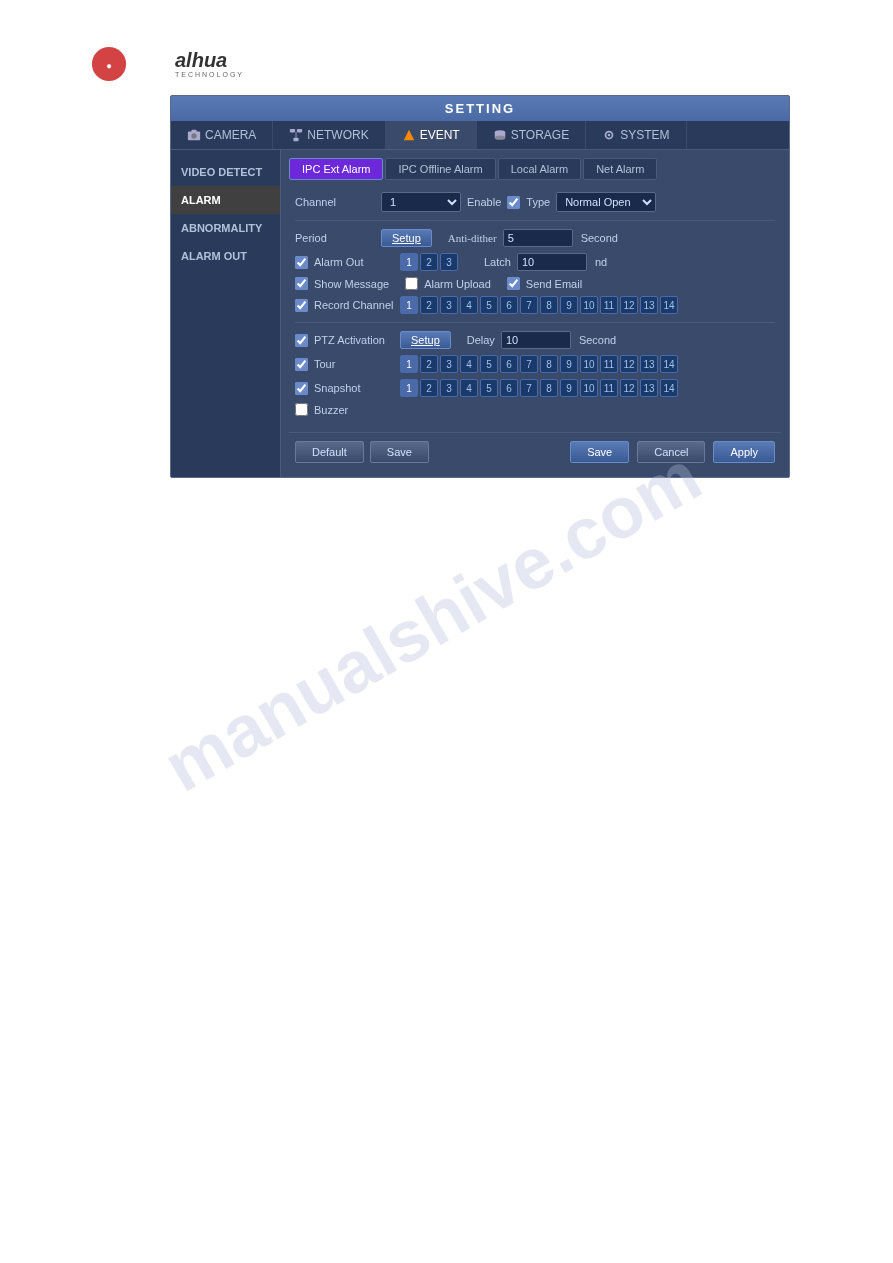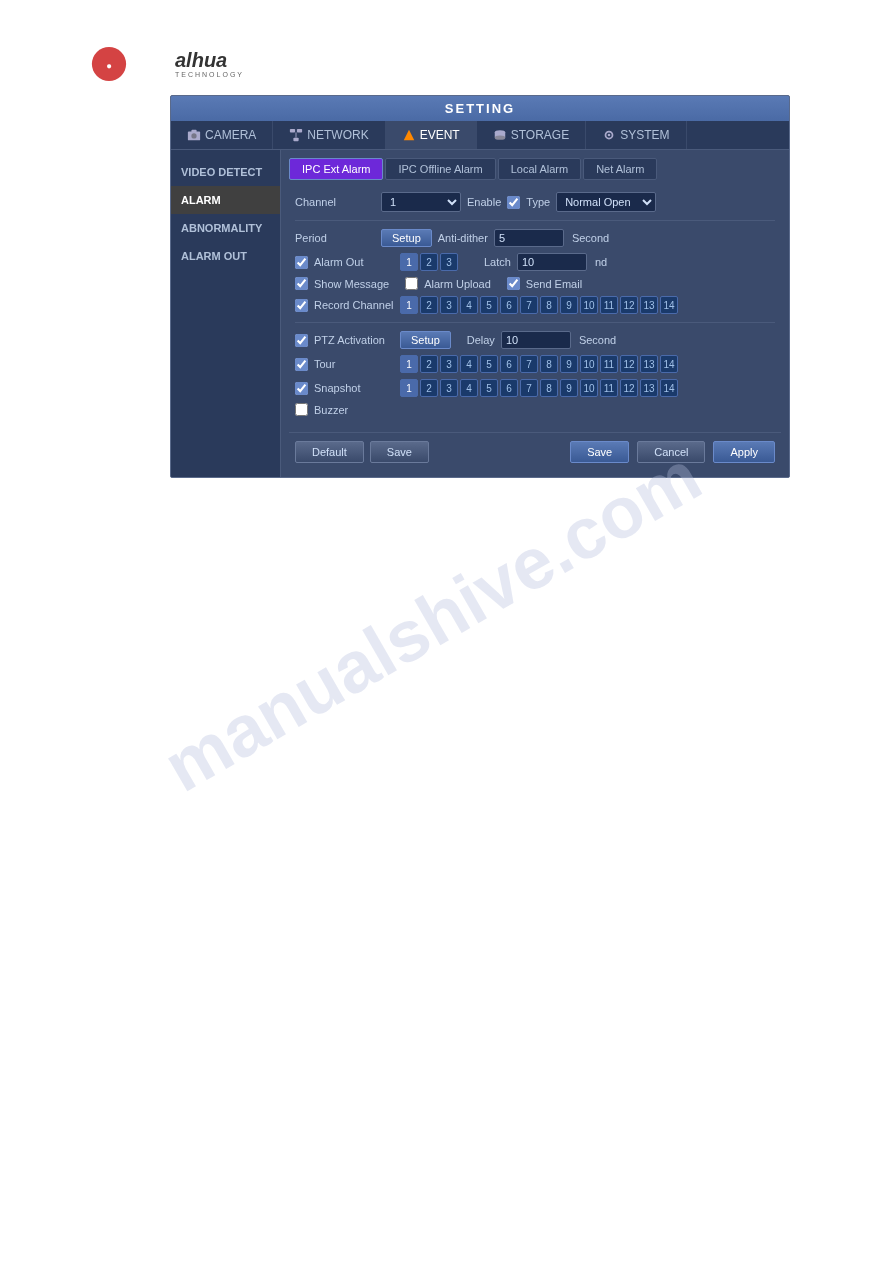--- a/index.html
+++ b/index.html
@@ -207,20 +207,21 @@
     }
 
     .setup-btn {
       padding: 2px 10px;
       background: linear-gradient(to bottom, #5a7ab5, #3a5a95);
       color: #ffffff;
       border: 1px solid #6a8aca;
       border-radius: 2px;
       font-size: 11px;
       cursor: pointer;
+      text-decoration: underline;
     }
 
     
     .bottom-bar {
       display: flex;
       justify-content: space-between;
       align-items: center;
       padding: 8px 6px 6px;
       border-top: 1px solid #4a5a7b;
       margin-top: 6px;
@@ -373,21 +374,21 @@
           <select class="form-select" style="width:100px;">
             <option>Normal Open</option>
           </select>
         </div>
 
         <hr class="divider">
 
         <div class="form-row">
           <span class="form-label">Period</span>
           <button class="setup-btn">Setup</button>
-          <span class="inline-label" style="">Anti-dither</span>
+          <span class="inline-label" style="margin-left:10px;font-family:Liberation Serif, serif;">Anti-dither</span>
           <input type="text" class="form-input" value="5" style="">
           <span class="second-label">Second</span>
         </div>
 
         <div class="form-row">
           <input type="checkbox" class="form-checkbox" checked="" style="">
           <span class="form-label">Alarm Out</span>
           <div class="channel-nums">
             <div class="ch-num selected">1</div>
             <div class="ch-num">2</div>

